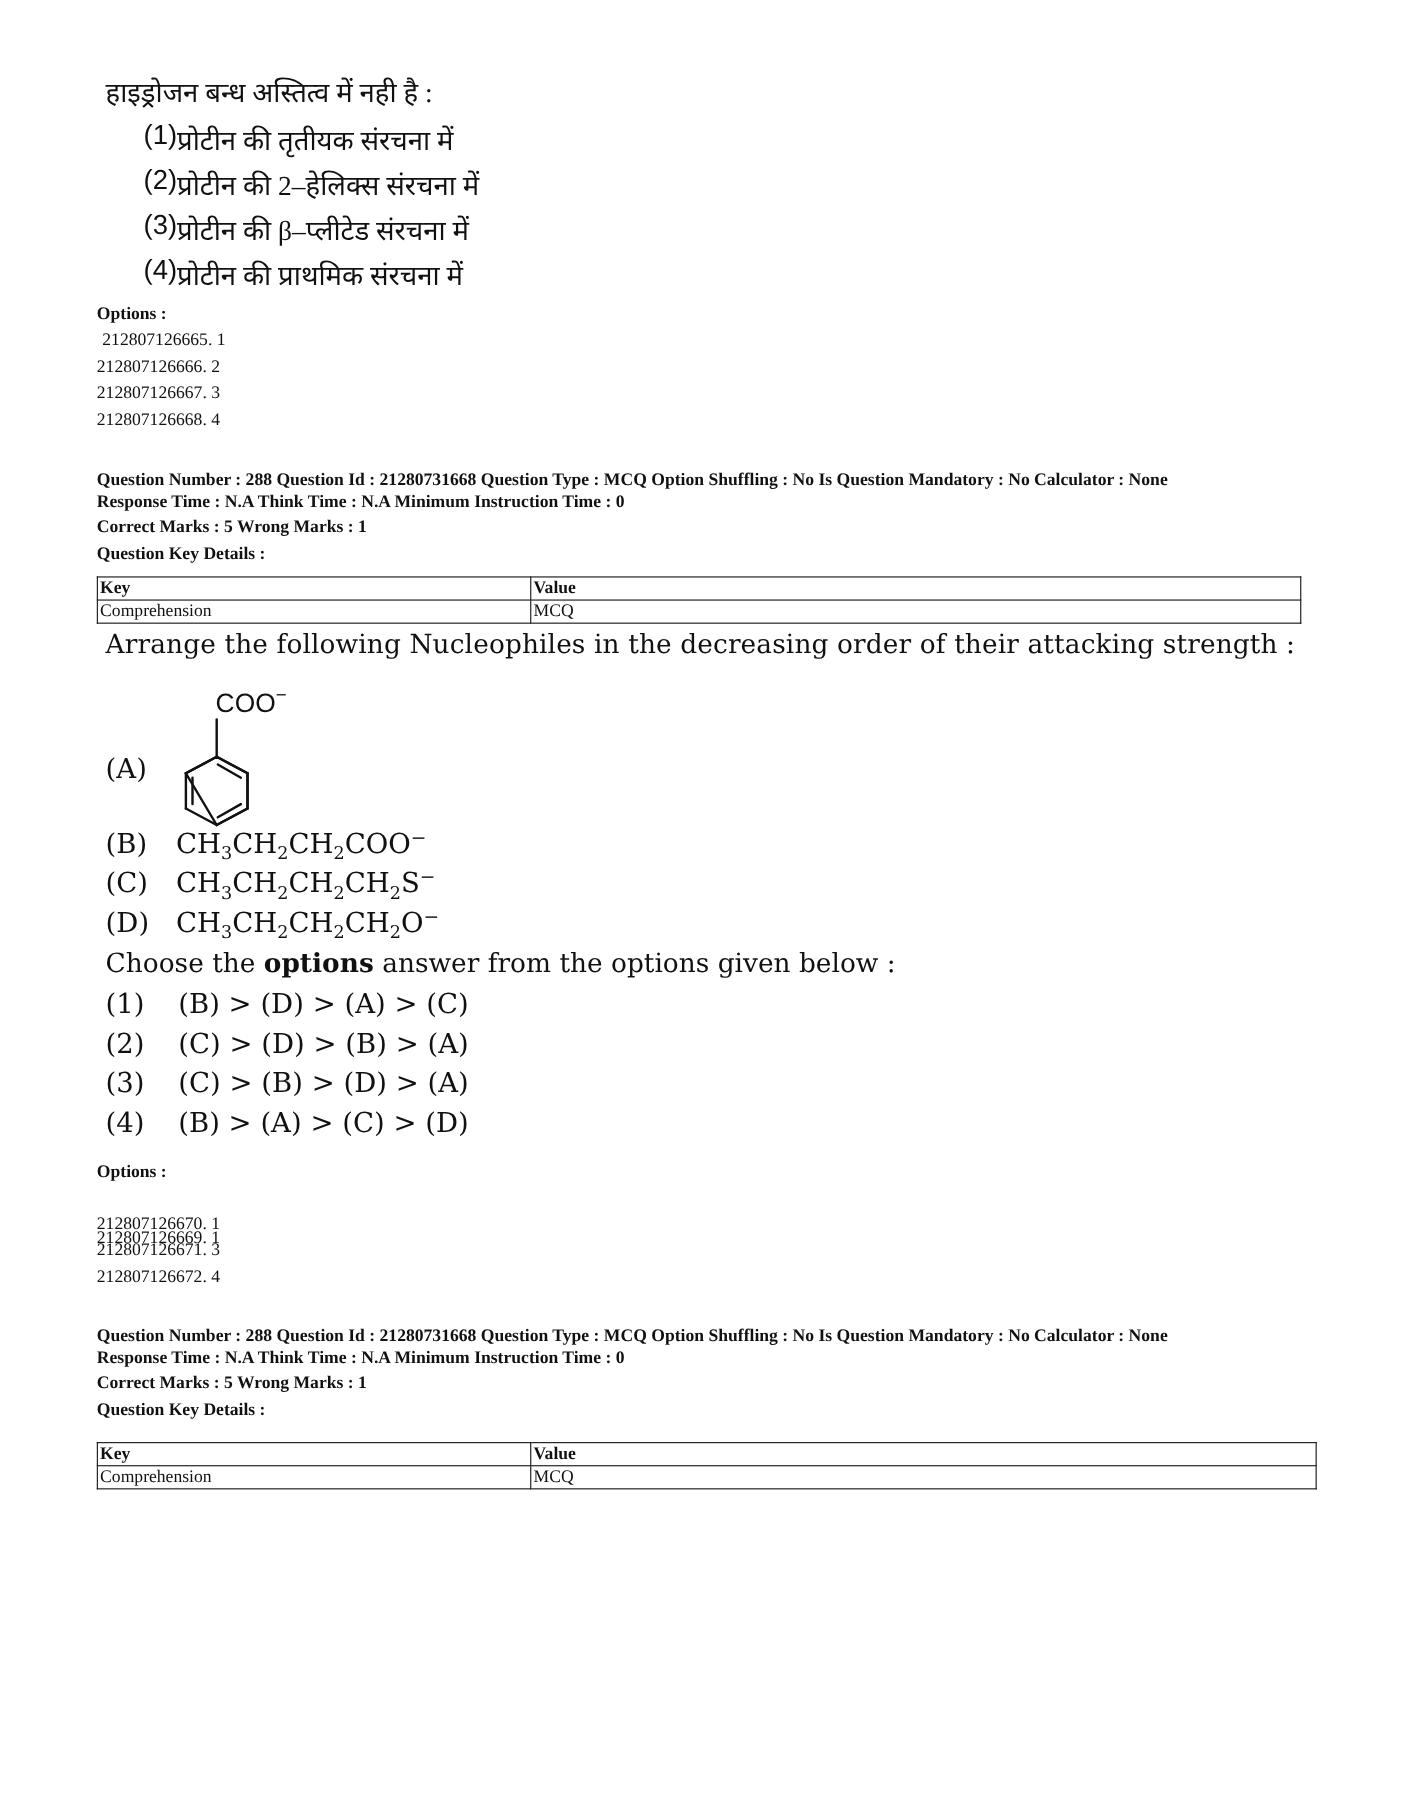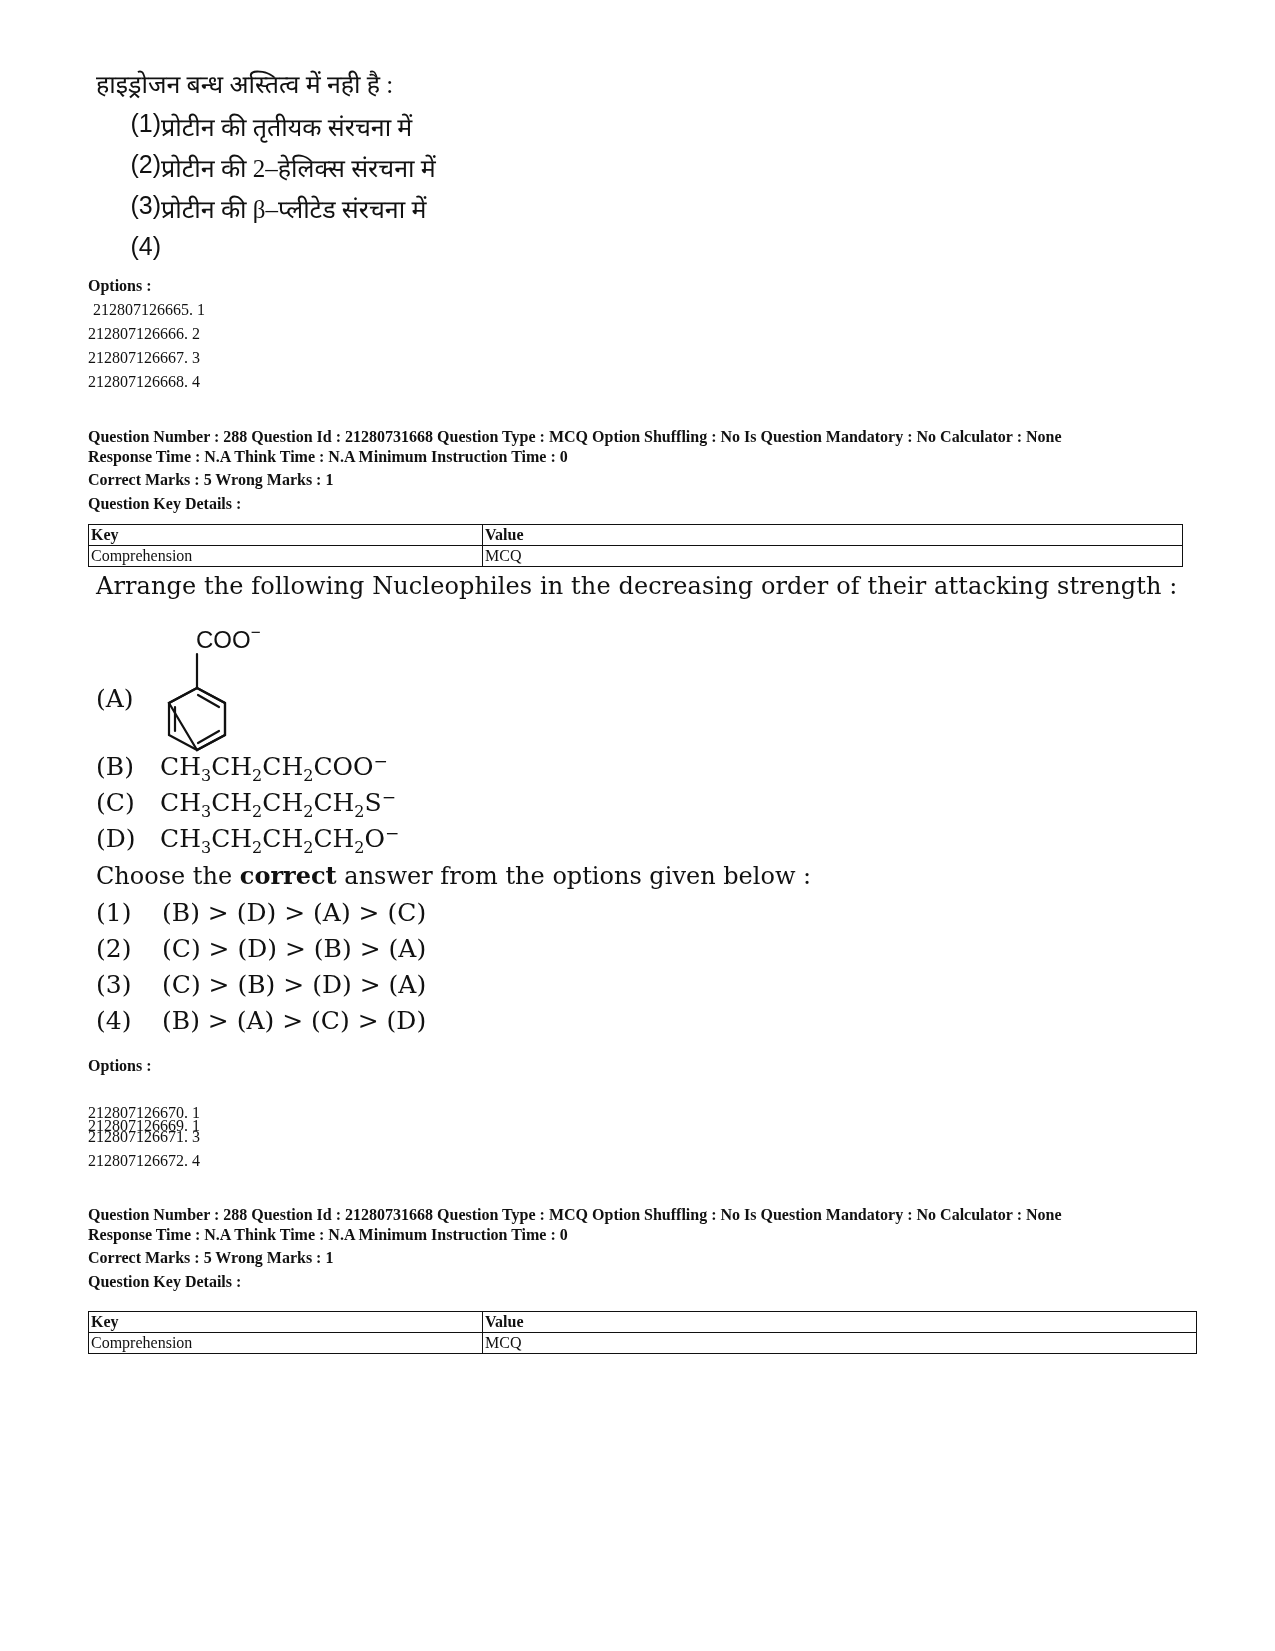--- a/index.html
+++ b/index.html
@@ -46,20 +46,21 @@
   <div class="abs serif hi-row" style="left:96px; top:150px;">
     <span class="num">(2)</span>
     <span>प्रोटीन की 2–हेलिक्स संरचना में</span>
   </div>
   <div class="abs serif hi-row" style="left:96px; top:191px;">
     <span class="num">(3)</span>
     <span>प्रोटीन की β–प्लीटेड संरचना में</span>
   </div>
   <div class="abs serif hi-row" style="left:96px; top:232px;">
     <span class="num">(4)</span>
+    <span>प्रोटीन की प्राथमिक संरचना में</span>
   </div>
 </div>
 
 <div class="abs serif meta bold" style="left:88px; top:276px;">Options :</div>
 <div class="abs serif meta" style="left:93px; top:300px;">212807126665. 1</div>
 <div class="abs serif meta" style="left:88px; top:324px;">212807126666. 2</div>
 <div class="abs serif meta" style="left:88px; top:348px;">212807126667. 3</div>
 <div class="abs serif meta" style="left:88px; top:372px;">212807126668. 4</div>
 
 <div class="abs serif meta bold" style="left:88px; top:427px;">Question Number : 288 Question Id : 21280731668 Question Type : MCQ Option Shuffling : No Is Question Mandatory : No Calculator : None</div>
@@ -112,21 +113,21 @@
     <span class="lbl">(C)</span>
     <span>CH<sub>3</sub>CH<sub>2</sub>CH<sub>2</sub>CH<sub>2</sub>S<sup>−</sup></span>
   </div>
 
   <div class="abs book chem-row" style="left:96px; top:824px;">
     <span class="lbl">(D)</span>
     <span>CH<sub>3</sub>CH<sub>2</sub>CH<sub>2</sub>CH<sub>2</sub>O<sup>−</sup></span>
   </div>
 
   <div class="abs book choose" style="left:96px; top:861px;">
-    <span>Choose the </span><b>correct</b><span> answer from the options given below :</span>
+    <span>Choose the </span><b>options</b><span> answer from the options given below :</span>
   </div>
 
   <div class="abs book ans-row" style="left:96px; top:898px;">
     <span class="lbl">(1)</span>
     <span>(B) &gt; (D) &gt; (A) &gt; (C)</span>
   </div>
   <div class="abs book ans-row" style="left:96px; top:934px;">
     <span class="lbl">(2)</span>
     <span>(C) &gt; (D) &gt; (B) &gt; (A)</span>
   </div>

